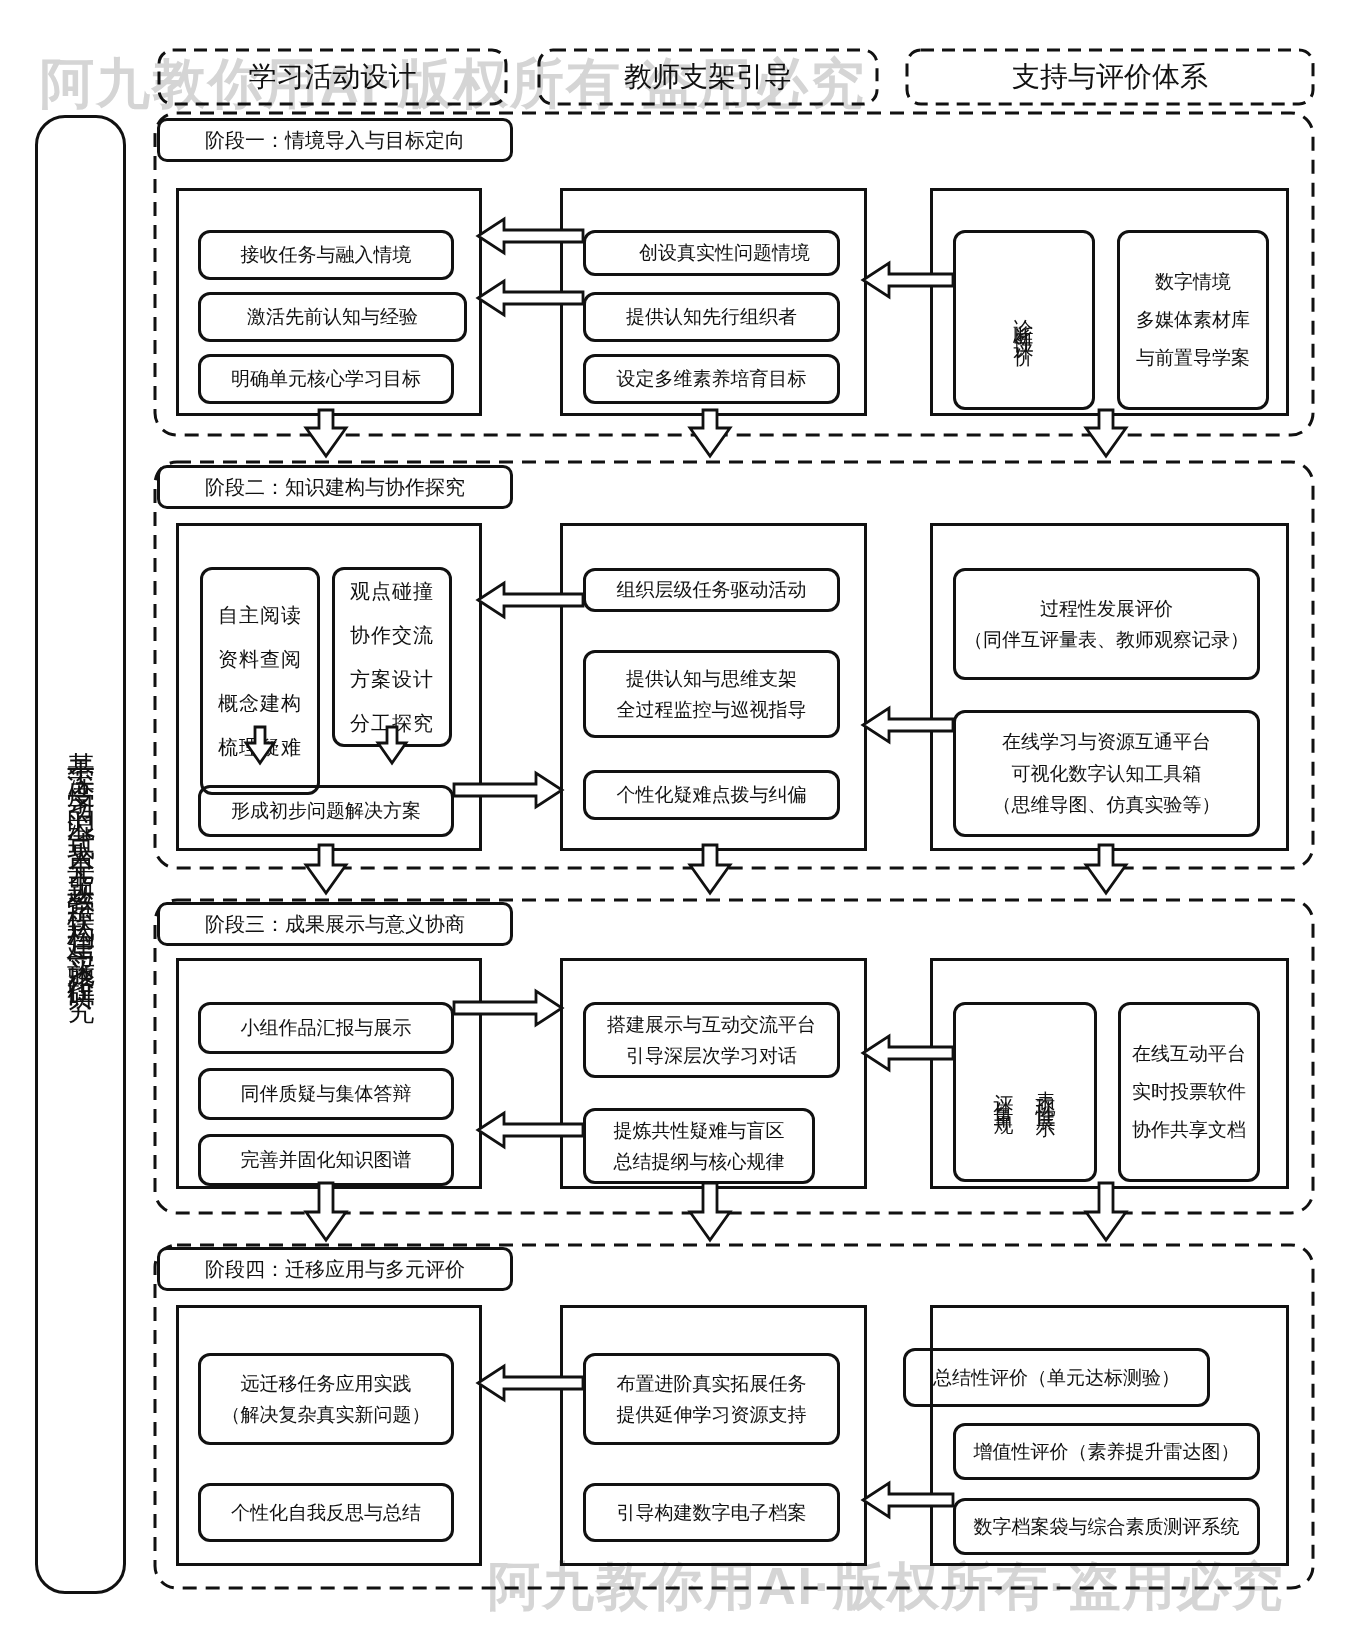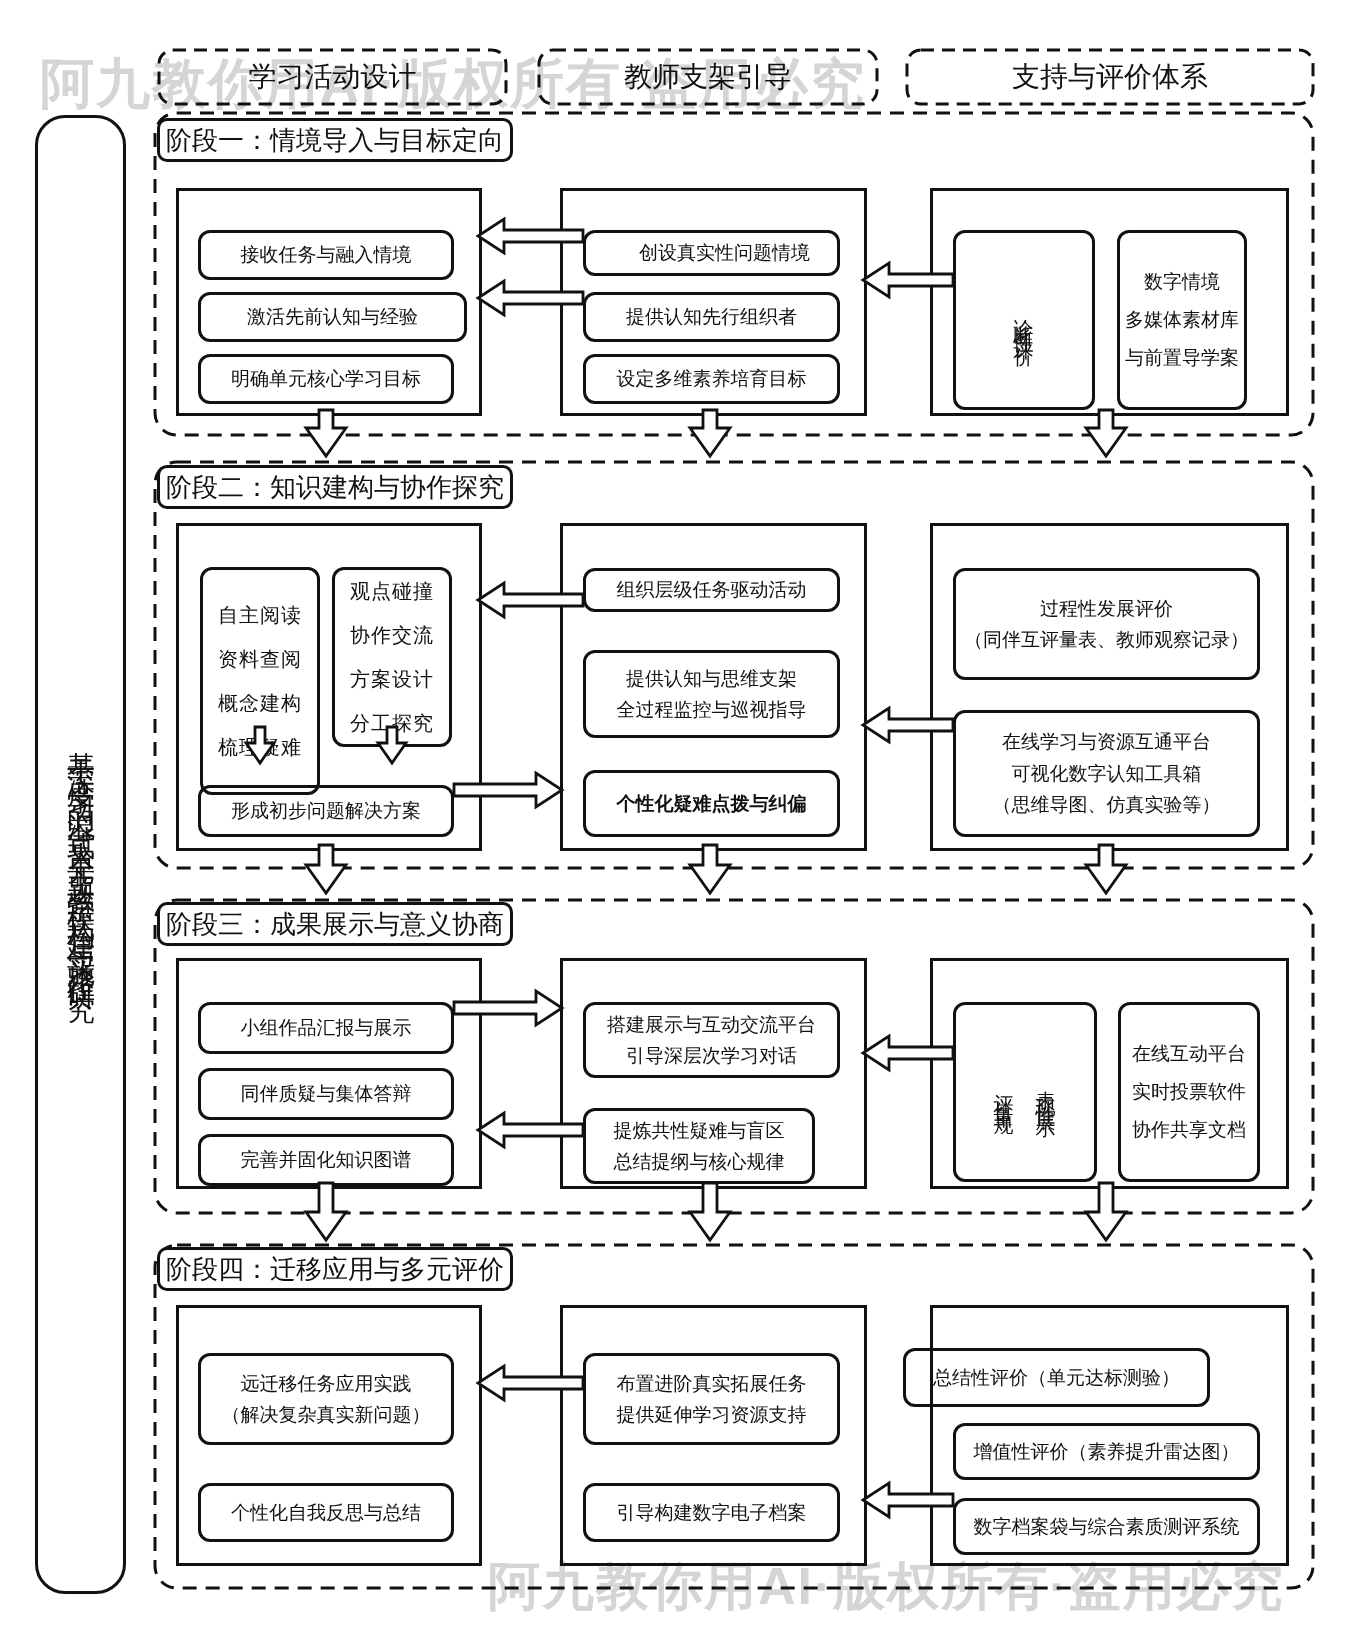--- a/index.html
+++ b/index.html
@@ -14,21 +14,21 @@
   .wm-bottom{left:488px;top:1552px;font-size:52px;}
   .sidebar{position:absolute;z-index:2;left:35px;top:115px;width:85px;height:1473px;
            border:3px solid #111;border-radius:30px;display:flex;align-items:center;
            justify-content:center;background:#fff;}
   .sidebar span{writing-mode:vertical-rl;text-orientation:upright;font-size:28px;
                 letter-spacing:9px;line-height:1;}
   .hdr{position:absolute;z-index:2;display:flex;align-items:center;justify-content:center;
        font-size:28px;}
   .stage-title{position:absolute;z-index:2;width:350px;height:38px;border:3px solid #111;
                border-radius:10px;background:#fff;display:flex;align-items:center;
-               justify-content:center;font-size:26px;}
+               justify-content:center;font-size:20px;}
   .container{position:absolute;z-index:2;border:3px solid #111;background:transparent;}
   .bx{position:absolute;z-index:2;border:3px solid #111;border-radius:12px;
       display:flex;align-items:center;justify-content:center;text-align:center;
       font-size:19px;line-height:1.65;white-space:pre-line;padding:0 2px;box-sizing:border-box;margin-top:20px;}
   .bx-tall{font-size:20px;line-height:2.2;letter-spacing:1px;}
   .bx-vert{writing-mode:vertical-rl;text-orientation:upright;font-size:20px;
            letter-spacing:7px;line-height:2.1;white-space:pre-line;}
 </style>
 </head>
 <body>
@@ -63,21 +63,21 @@
 
   <div class="bx" style="left:198px;top:210px;width:256px;height:50px;">接收任务与融入情境</div>
   <div class="bx" style="left:198px;top:272px;width:269px;height:50px;">激活先前认知与经验</div>
   <div class="bx" style="left:198px;top:334px;width:256px;height:50px;">明确单元核心学习目标</div>
 
   <div class="bx" style="left:583px;top:210px;width:257px;height:46px;padding-left:28px;">创设真实性问题情境</div>
   <div class="bx" style="left:583px;top:272px;width:257px;height:50px;">提供认知先行组织者</div>
   <div class="bx" style="left:583px;top:334px;width:257px;height:50px;">设定多维素养培育目标</div>
 
   <div class="bx bx-vert" style="left:953px;top:210px;width:142px;height:180px;">诊断性评价</div>
-  <div class="bx" style="left:1117px;top:210px;width:130px;height:180px;line-height:2;">数字情境
+  <div class="bx" style="left:1117px;top:210px;width:152px;height:180px;line-height:2;">数字情境
 多媒体素材库
 与前置导学案</div>
 
   <div class="stage-title" style="left:157px;top:465px;">阶段二：知识建构与协作探究</div>
   <div class="container" style="left:176px;top:523px;width:300px;height:322px;"></div>
   <div class="container" style="left:560px;top:523px;width:301px;height:322px;"></div>
   <div class="container" style="left:930px;top:523px;width:353px;height:322px;"></div>
 
   <div class="bx bx-tall" style="left:200px;top:547px;width:120px;height:228px;">自主阅读
 资料查阅
@@ -85,21 +85,21 @@
 梳理疑难</div>
   <div class="bx bx-tall" style="left:332px;top:547px;width:120px;height:180px;">观点碰撞
 协作交流
 方案设计
 分工探究</div>
   <div class="bx" style="left:198px;top:765px;width:256px;height:52px;">形成初步问题解决方案</div>
 
   <div class="bx" style="left:583px;top:548px;width:257px;height:44px;">组织层级任务驱动活动</div>
   <div class="bx" style="left:583px;top:630px;width:257px;height:88px;">提供认知与思维支架
 全过程监控与巡视指导</div>
-  <div class="bx" style="left:583px;top:750px;width:257px;height:67px;font-weight:bold;">个性化疑难点拨与纠偏</div>
+  <div class="bx" style="left:583px;top:750px;width:257px;height:50px;">个性化疑难点拨与纠偏</div>
 
   <div class="bx" style="left:953px;top:548px;width:307px;height:112px;">过程性发展评价
 （同伴互评量表、教师观察记录）</div>
   <div class="bx" style="left:953px;top:690px;width:307px;height:127px;">在线学习与资源互通平台
 可视化数字认知工具箱
 （思维导图、仿真实验等）</div>
 
   <div class="stage-title" style="left:157px;top:902px;">阶段三：成果展示与意义协商</div>
   <div class="container" style="left:176px;top:958px;width:300px;height:225px;"></div>
   <div class="container" style="left:560px;top:958px;width:301px;height:225px;"></div>

